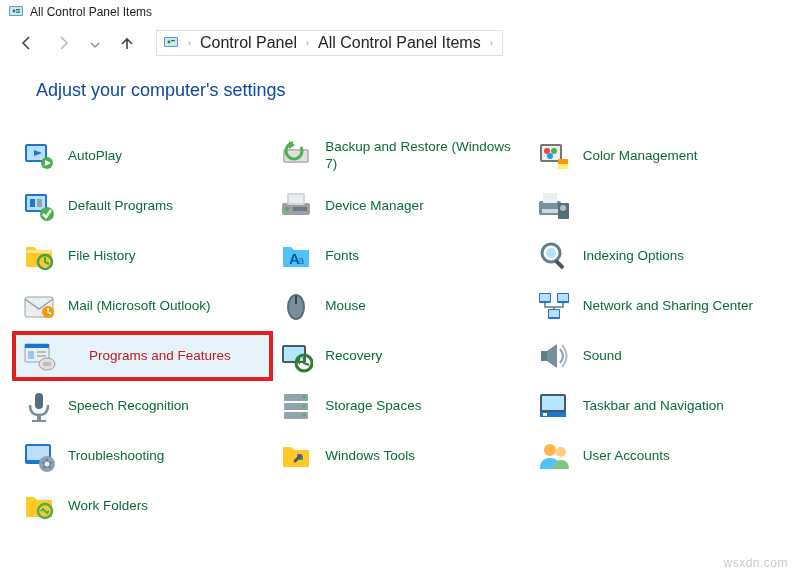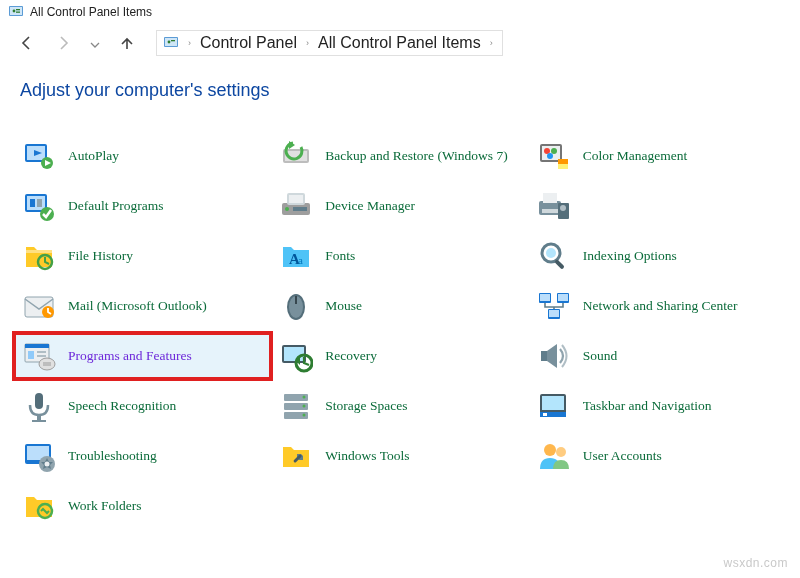--- a/index.html
+++ b/index.html
@@ -50,30 +50,29 @@
     }
     .bc-icon { width: 16px; height: 16px; margin-right: 2px; }
     .bc-item { color: #222; font-size: 16px; padding: 0 2px; }
     .bc-sep { color: #888; font-size: 9px; padding: 0 3px; }
 
     
     .heading {
       color: #0d47a1;
       font-size: 18px;
       font-weight: 400;
-      padding: 14px 20px 8px 20px;
+      padding: 14px 20px 8px 36px;
     }
 
     
     .items-grid {
       padding: 24px 14px 0 14px;
       display: grid;
       grid-template-columns: 1fr 1fr 1fr;
       gap: 4px 0;
-      font-family: Liberation Serif, serif;
     }
     .item {
       display: flex;
       align-items: center;
       gap: 12px;
       padding: 6px 8px;
       min-height: 46px;
     }
     .item .icon-box {
       width: 34px; height: 34px;
@@ -83,21 +82,21 @@
     .item .label {
       color: #0b6b3a;
       font-size: 13.5px;
       line-height: 1.25;
     }
     .item.highlighted {
       background: #e6f3fb;
       outline: 4px solid #e02020;
       outline-offset: -2px;
     }
-    .item.highlighted .label { color: #6d28d9; }
+    .item.highlighted .label { color: #b91c1c; margin-left: 21px; }
 
     
     .watermark {
       position: absolute;
       right: 12px;
       bottom: 8px;
       font-size: 12px;
       color: #c9c9c9;
       letter-spacing: 0.5px;
     }

